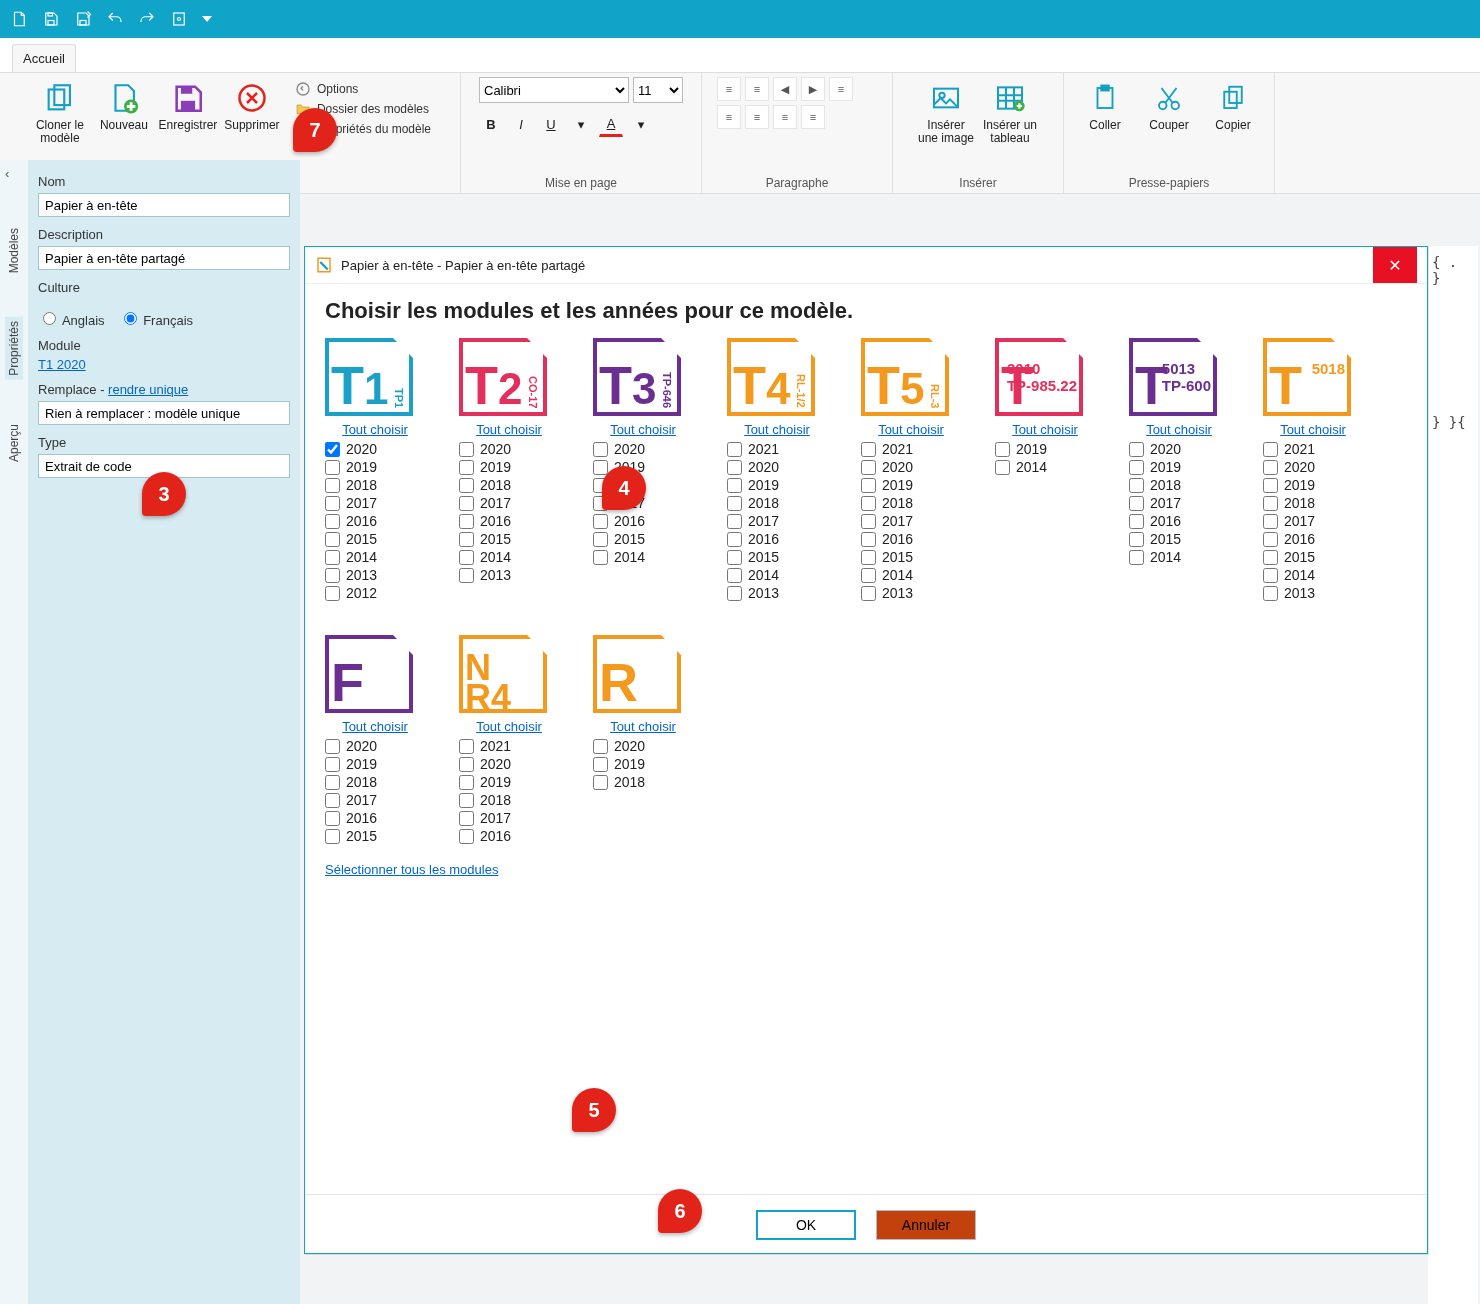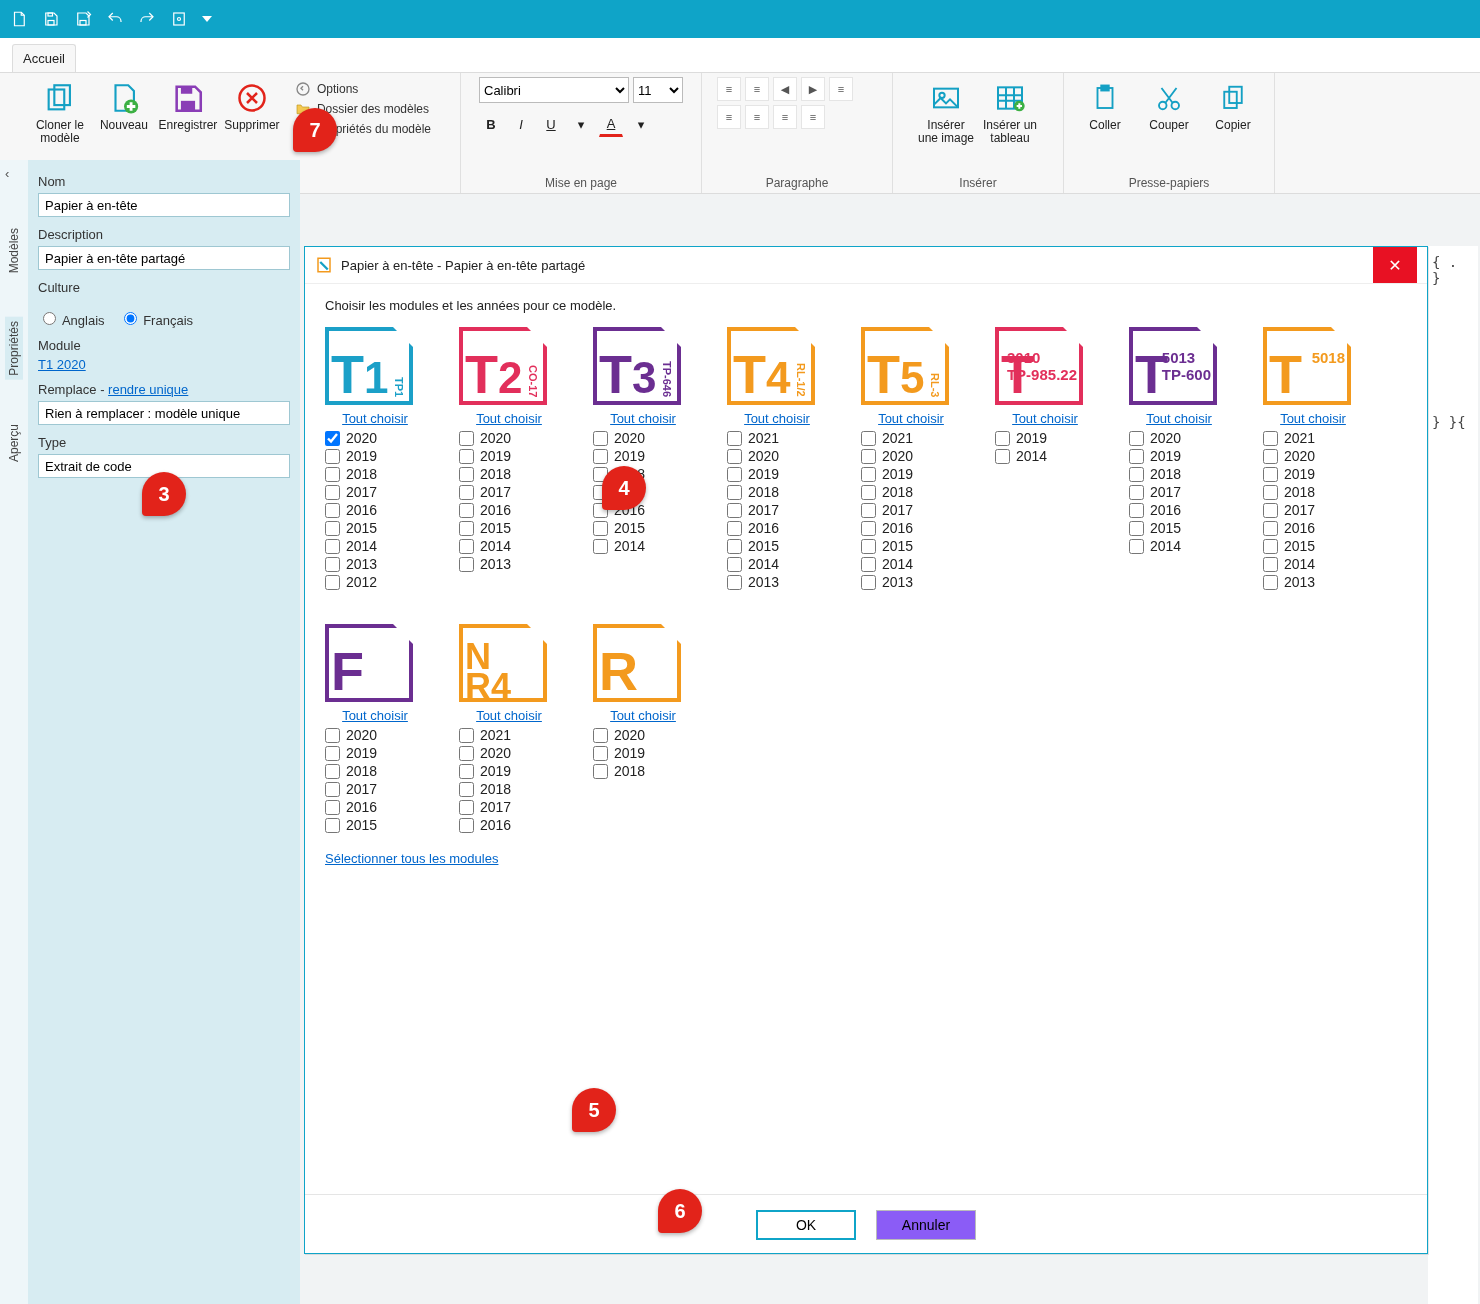--- a/index.html
+++ b/index.html
@@ -35,37 +35,37 @@
 .props label{font-size:13px;color:#333;margin-top:6px}
 .props input[type=text]{height:24px;border:1px solid #9ec7d2;padding:0 6px;background:#fff;width:100%;box-sizing:border-box;font-size:13px}
 .radio-row{display:flex;gap:14px;align-items:flex-end;font-size:13px;margin-top:4px}
 .link{color:#0066cc;text-decoration:underline;cursor:pointer}
 
 
 .dialog{position:absolute;left:304px;top:246px;width:1122px;height:1006px;background:#fff;border:1px solid #0fa4c8;box-shadow:1px 1px 0 rgba(0,0,0,.1)}
 .dlg-title{height:36px;display:flex;align-items:center;padding:0 10px;border-bottom:1px solid #eee;gap:8px}
 .dlg-title .close{margin-left:auto;width:44px;height:36px;background:#e81123;color:#fff;display:flex;align-items:center;justify-content:center;font-size:16px}
 .dlg-body{padding:14px 20px;overflow:auto;height:calc(100% - 36px - 60px);box-sizing:border-box}
-.dlg-body h3{font-weight:normal;font-size:13px;margin:0 0 14px 0}
+.dlg-body h3{font-weight:bold;font-size:22px;margin:0 0 14px 0}
 .mods{display:flex;flex-wrap:wrap;gap:34px 34px}
 .mod{width:100px}
 .modicon{width:88px;height:78px;position:relative;background:#fff}
 .modicon .frame{position:absolute;left:0;top:0;right:0;bottom:0;border:4px solid var(--c);clip-path:polygon(0 0,calc(100% - 20px) 0,100% 20px,100% 100%,0 100%)}
 .modicon .big{position:absolute;left:6px;bottom:0;font-weight:800;color:var(--c)}
 .modicon .num{font-size:44px;line-height:1}
 .modicon .sub{position:absolute;right:8px;bottom:8px;writing-mode:vertical-rl;font-size:11px;color:var(--c);font-weight:700}
 .modicon .side{position:absolute;right:6px;bottom:6px;font-size:12px;color:var(--c);font-weight:700;text-align:right;line-height:13px}
 .mod .sel{display:block;text-align:center;color:#0066cc;text-decoration:underline;font-size:13px;margin:6px 0 4px 0}
 .years{display:flex;flex-direction:column;gap:2px}
 .years label{display:flex;align-items:center;gap:6px;font-size:14px}
 .years input{width:15px;height:15px;margin:0}
 .dlg-footer{height:60px;border-top:1px solid #e5e5e5;display:flex;align-items:center;justify-content:center;gap:20px}
 .dlg-footer button{width:100px;height:30px;font-size:14px}
 .dlg-footer .ok{border:2px solid #0fa4c8;background:#fff}
-.dlg-footer .cancel{border:1px solid #bbb;background:#8b5cf6}
+.dlg-footer .cancel{border:1px solid #bbb;background:#c2410c}
 .callout{position:absolute;width:44px;height:44px;background:#e2231a;border-radius:22px 22px 22px 4px;color:#fff;font-weight:700;font-size:20px;display:flex;align-items:center;justify-content:center;box-shadow:0 2px 4px rgba(0,0,0,.3);z-index:50}
 .strip{position:absolute;left:1428px;top:246px;width:50px;bottom:0;background:#fff;font-family:monospace;font-size:14px;color:#444;padding:8px 4px;box-sizing:border-box}
 </style>
 </head>
 <body>
 
 <div class="qat">
   <span class="ic">
       <svg viewBox="0 0 24 24">
         <path d="M6 3h9l4 4v14H6z"></path>

